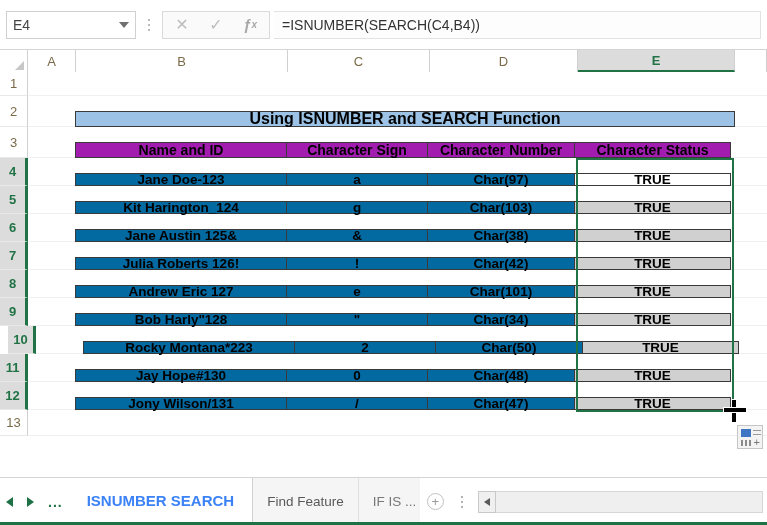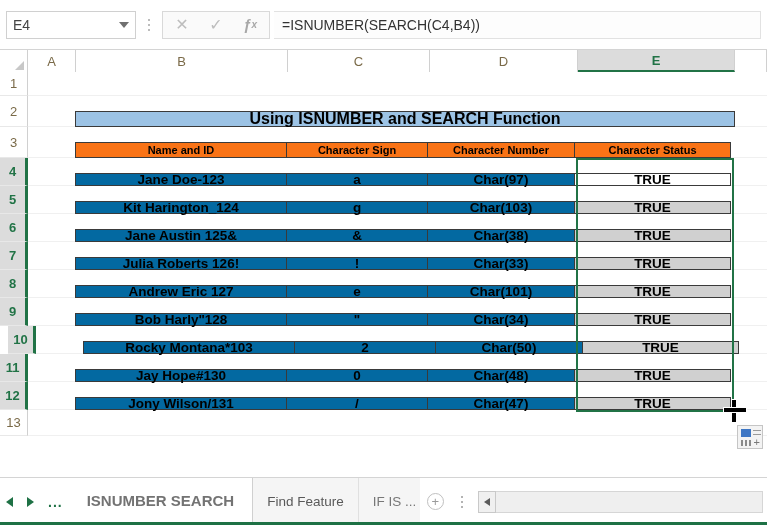--- a/index.html
+++ b/index.html
@@ -153,22 +153,22 @@
     font-size: 13.5px;
     margin-top: -1px;
     margin-left: -1px;
   }
   .tbl-title {
     background: #9cc3e5;
     font-size: 16px;
     font-weight: bold;
   }
   .tbl-head {
-    background: #f97316;
-    font-size: 11px;
+    background: #a21caf;
+    font-size: 14px;
     font-weight: bold;
     text-align: right;
   }
   .cell-selected { background: #d0d0d0 !important; }
   .cell-active { background: #ffffff !important; }
 
   
   .sel-outline {
     position: absolute;
     border: 2px solid #217346;
@@ -247,21 +247,21 @@
   .tab {
     display: flex; align-items: center;
     padding: 0 14px;
     font-size: 13.5px;
     color: #595959;
     border-right: 1px solid #e0e0e0;
     background: #f5f5f5;
   }
   .tab.active {
     background: #ffffff;
-    color: #737373;
+    color: #3b82f6;
     font-weight: bold;
     font-size: 15px;
     border-bottom: 3px solid #1e7145;
     border-right: 1px solid #d0d0d0;
     padding: 0 18px;
   }
   .tab.partial { color: #777; border-right: none; padding-right: 4px; }
   .tab-add {
     display: flex; align-items: center; justify-content: center;
     width: 30px;
@@ -413,21 +413,21 @@
           <div class="cell c-e tbl-cell cell-selected">TRUE</div>
           <div class="cell c-rest"></div>
         </div>
       </div>
       <div class="body-row" style="height: 28px;">
         <div class="row-head selected">7</div>
         <div class="row-cells">
           <div class="cell c-a"></div>
           <div class="cell c-b tbl-cell">Julia Roberts 126!</div>
           <div class="cell c-c tbl-cell">!</div>
-          <div class="cell c-d tbl-cell">Char(33)</div>
+          <div class="cell c-d tbl-cell">Char(42)</div>
           <div class="cell c-e tbl-cell cell-selected">TRUE</div>
           <div class="cell c-rest"></div>
         </div>
       </div>
       <div class="body-row" style="height: 28px;">
         <div class="row-head selected">8</div>
         <div class="row-cells">
           <div class="cell c-a"></div>
           <div class="cell c-b tbl-cell">Andrew Eric 127</div>
           <div class="cell c-c tbl-cell">e</div>
@@ -444,21 +444,21 @@
           <div class="cell c-c tbl-cell">"</div>
           <div class="cell c-d tbl-cell">Char(34)</div>
           <div class="cell c-e tbl-cell cell-selected">TRUE</div>
           <div class="cell c-rest"></div>
         </div>
       </div>
       <div class="body-row" style="height: 28px; padding-left: 8px;">
         <div class="row-head selected">10</div>
         <div class="row-cells">
           <div class="cell c-a"></div>
-          <div class="cell c-b tbl-cell">Rocky Montana*103</div>
+          <div class="cell c-b tbl-cell">Rocky Montana*223</div>
           <div class="cell c-c tbl-cell">2</div>
           <div class="cell c-d tbl-cell">Char(50)</div>
           <div class="cell c-e tbl-cell cell-selected">TRUE</div>
           <div class="cell c-rest"></div>
         </div>
       </div>
       <div class="body-row" style="height: 28px;">
         <div class="row-head selected">11</div>
         <div class="row-cells">
           <div class="cell c-a"></div>

